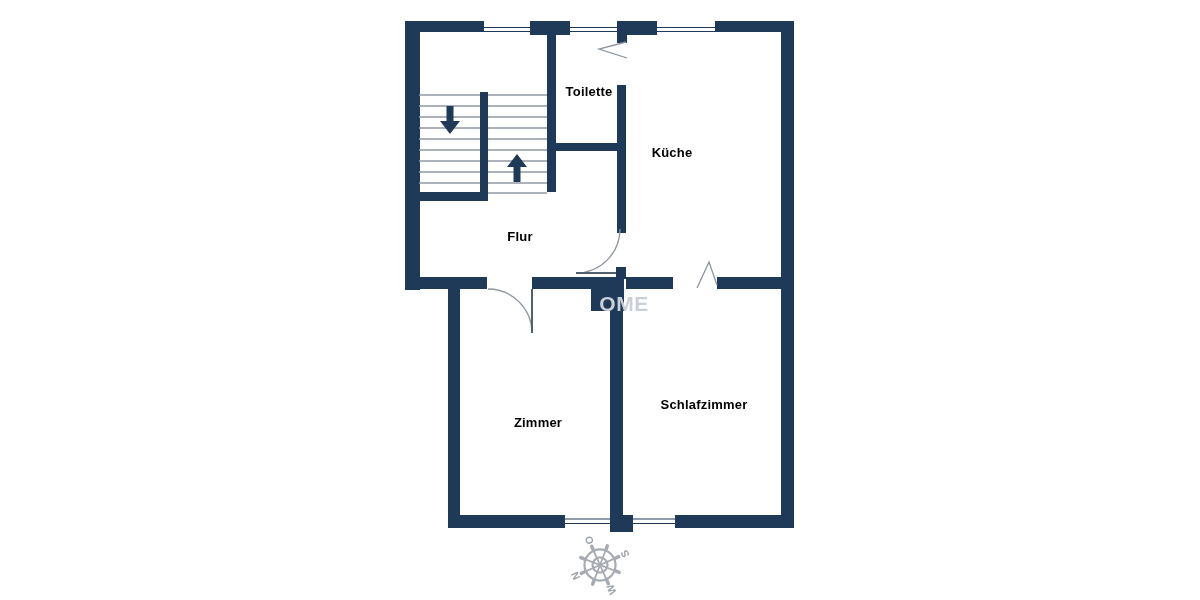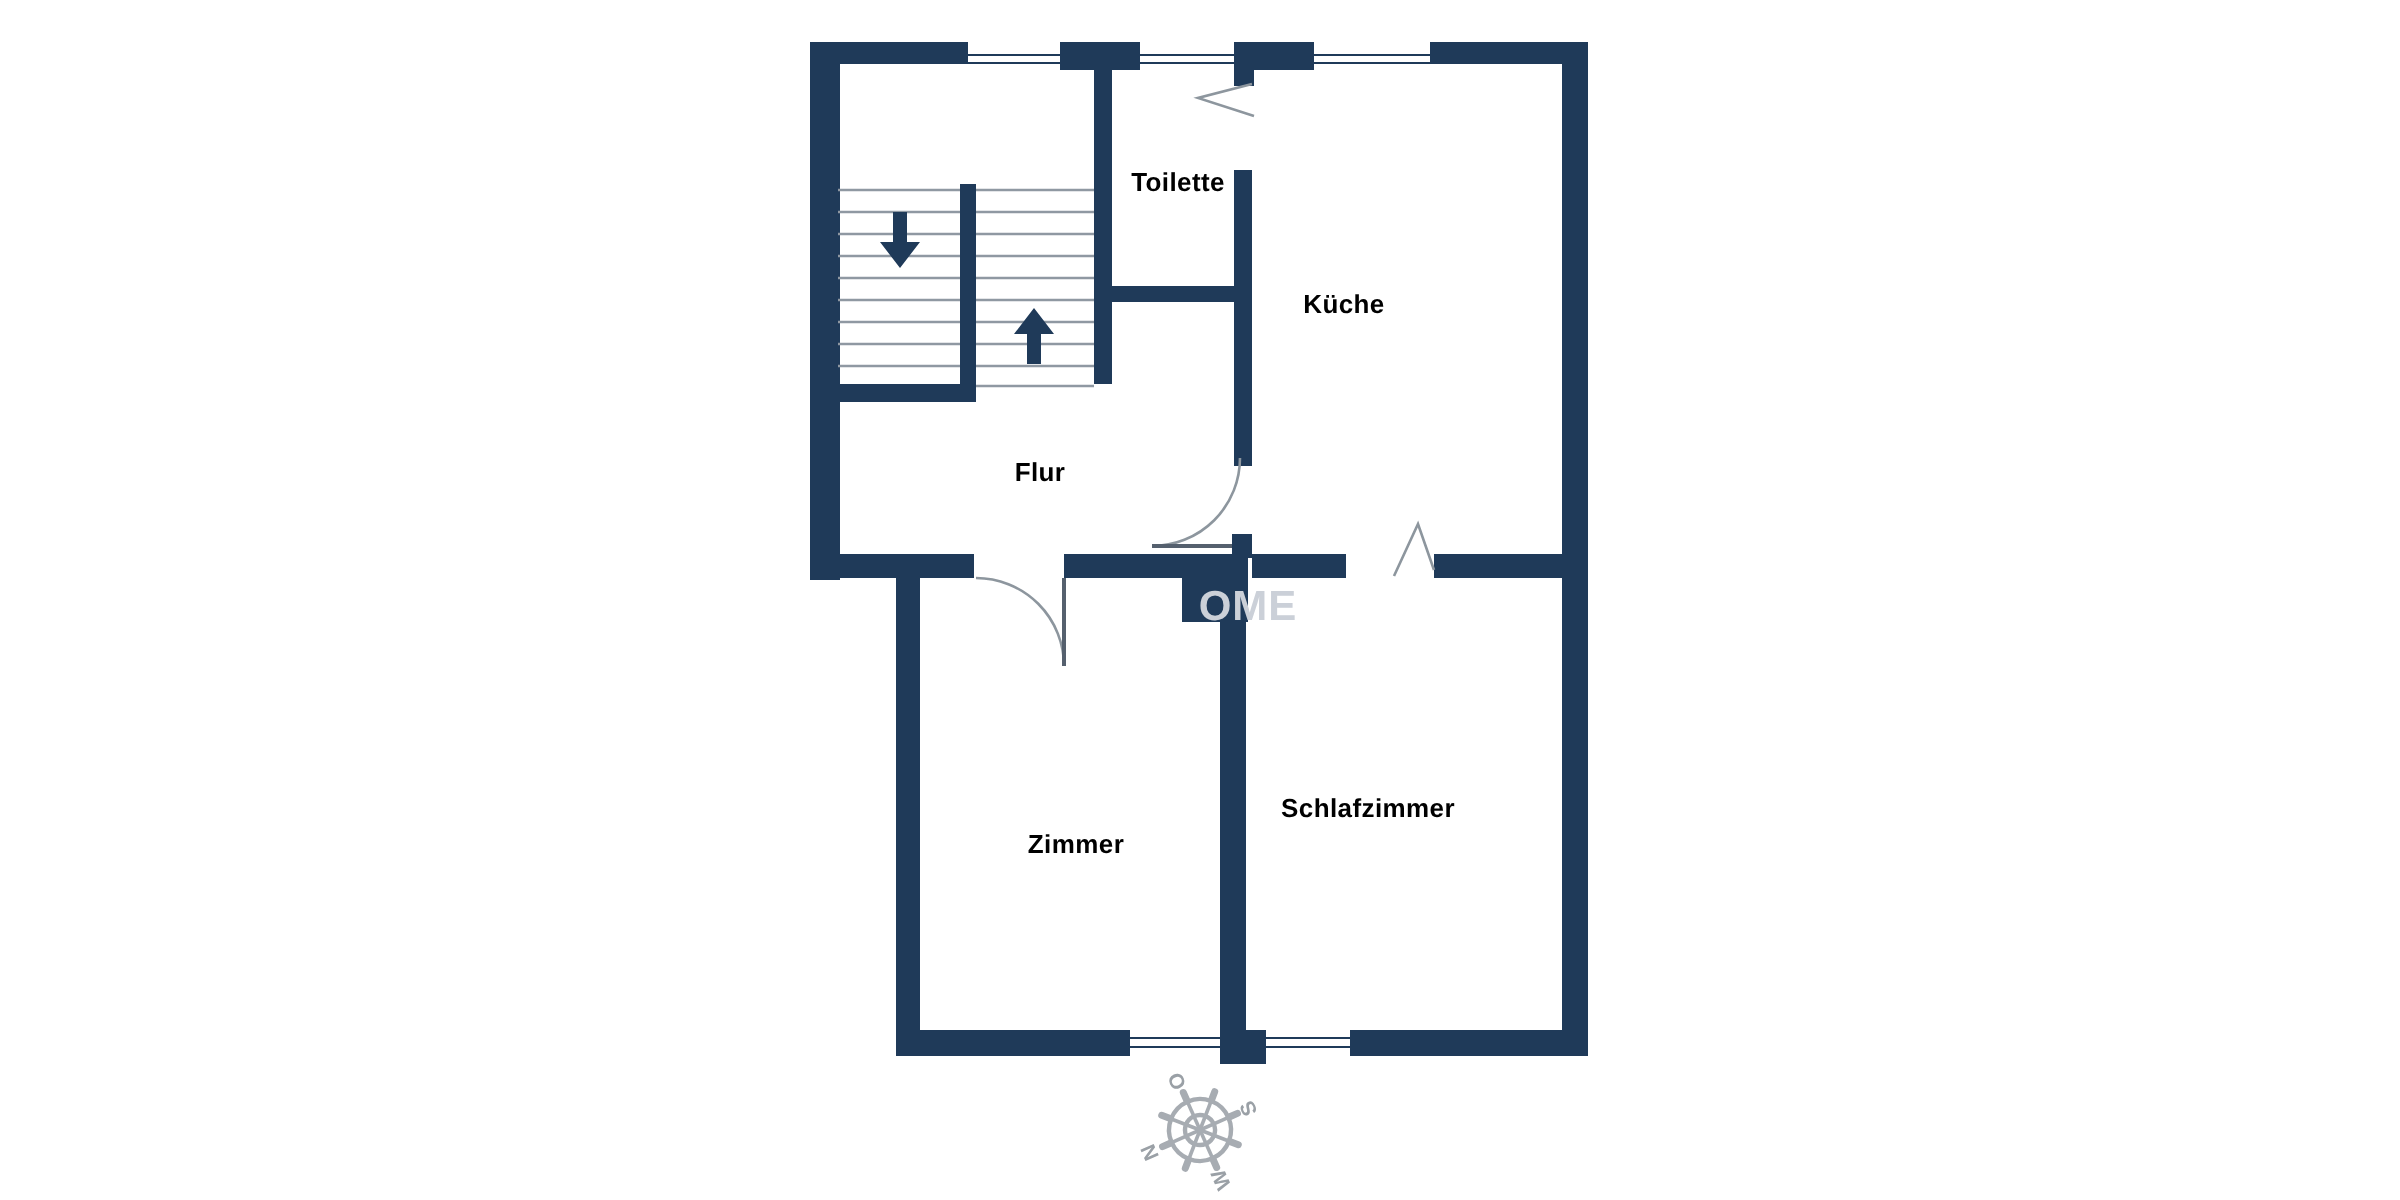--- a/index.html
+++ b/index.html
@@ -164,17 +164,17 @@
         <text class="compass-letter" x="0" y="27">S</text>
         <text class="compass-letter" x="-27" y="0">W</text>
       </g>
     </g>
   </svg>
 
   <div class="room-label" style="left:589px;top:91px;">Toilette</div>
   <div class="room-label" style="left:672px;top:152px;">Küche</div>
   <div class="room-label" style="left:520px;top:236px;">Flur</div>
   <div class="room-label" style="left:538px;top:422px;">Zimmer</div>
-  <div class="room-label" style="left:684px;top:404px;">Schlafzimmer</div>
+  <div class="room-label" style="left:704px;top:404px;">Schlafzimmer</div>
 
   <div class="watermark" style="left:596px;top:304px;margin-left:28px;">OME</div>
 
 </div>
 
 </body></html>

